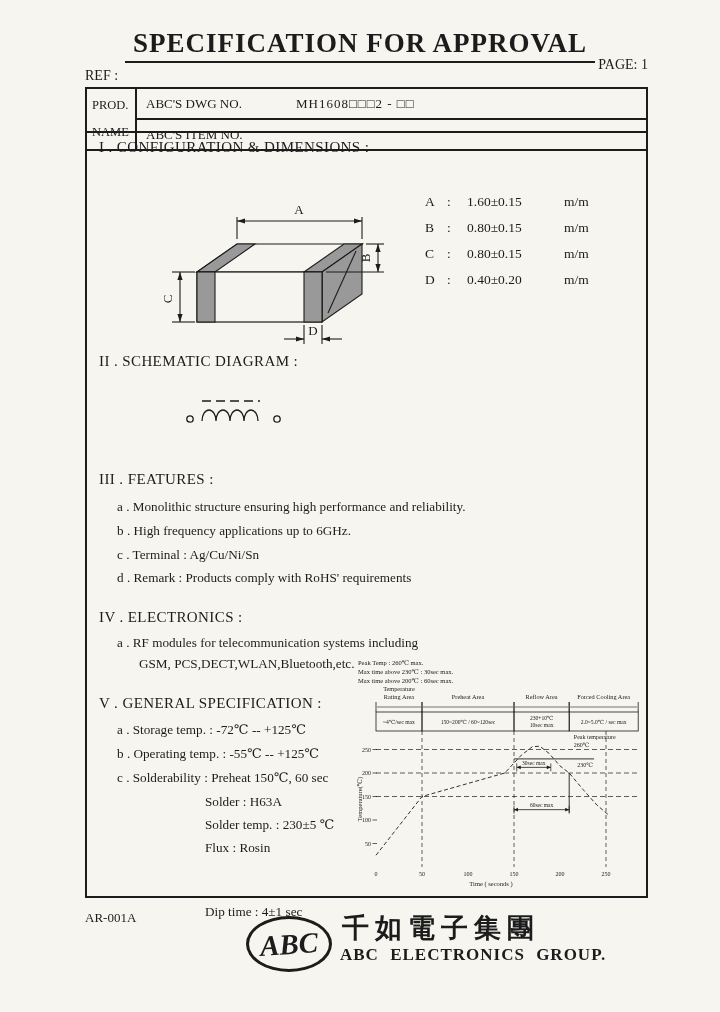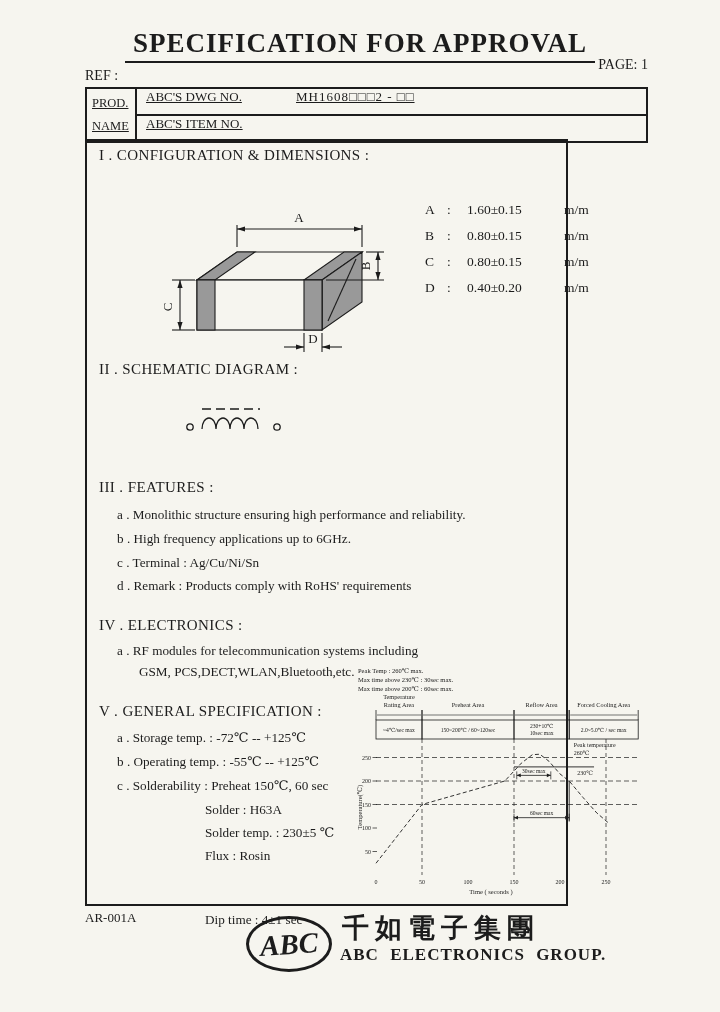--- a/index.html
+++ b/index.html
@@ -15,35 +15,35 @@
     overflow:hidden;
   }
   .abs{position:absolute;}
   .title{left:0;right:0;top:28px;text-align:center;}
   .title span{
     display:inline-block;font-size:27px;font-weight:bold;letter-spacing:1px;
     border-bottom:2.5px solid var(--ink);padding:0 8px 2px 8px;
   }
   .meta{font-size:14px;}
   .htable{
-    left:85px;top:87px;width:563px;height:56px;
-    border:2px solid var(--ink);box-sizing:border-box;display:flex;text-decoration:underline;
+    left:85px;top:87px;width:563px;height:64px;
+    border:2px solid var(--ink);box-sizing:border-box;display:flex;
   }
   .hcol1{width:50px;border-right:2px solid var(--ink);box-sizing:border-box;
     font-size:12.5px;display:flex;flex-direction:column;justify-content:space-around;
     padding:3px 0 3px 5px;}
   .hcol2{width:213px;border-right:2px solid var(--ink);box-sizing:border-box;
     font-size:15px;display:flex;align-items:center;justify-content:center;text-align:center;}
   .hcol3{flex:1;display:flex;flex-direction:column;}
-  .hrow{flex:1;display:flex;padding-left:9px;font-size:13px;box-sizing:border-box;}
+  .hrow{flex:1;display:flex;align-items:center;padding-left:9px;font-size:13px;box-sizing:border-box;}
   .hrow.first{border-bottom:2px solid var(--ink);}
   .hlabel{width:150px;}
   .hval{letter-spacing:1px;}
   .mainbox{
-    left:85px;top:139px;width:483px;height:767px;
+    left:85px;top:131px;width:563px;height:767px;
     border:2px solid var(--ink);box-sizing:border-box;
   }
   .sect{position:absolute;font-size:15px;letter-spacing:0.4px;}
   .bodyline{position:absolute;font-size:13.2px;white-space:nowrap;}
   .dims{position:absolute;left:338px;top:56px;}
   .dimrow{display:grid;grid-template-columns:22px 20px 97px auto;font-size:13.5px;height:26px;align-items:center;}
   .footer-doc{font-size:13px;}
   .logo-oval{
     left:246px;top:916px;width:86px;height:56px;border:3px solid var(--ink);
     border-radius:50%;box-sizing:border-box;display:flex;align-items:center;justify-content:center;

